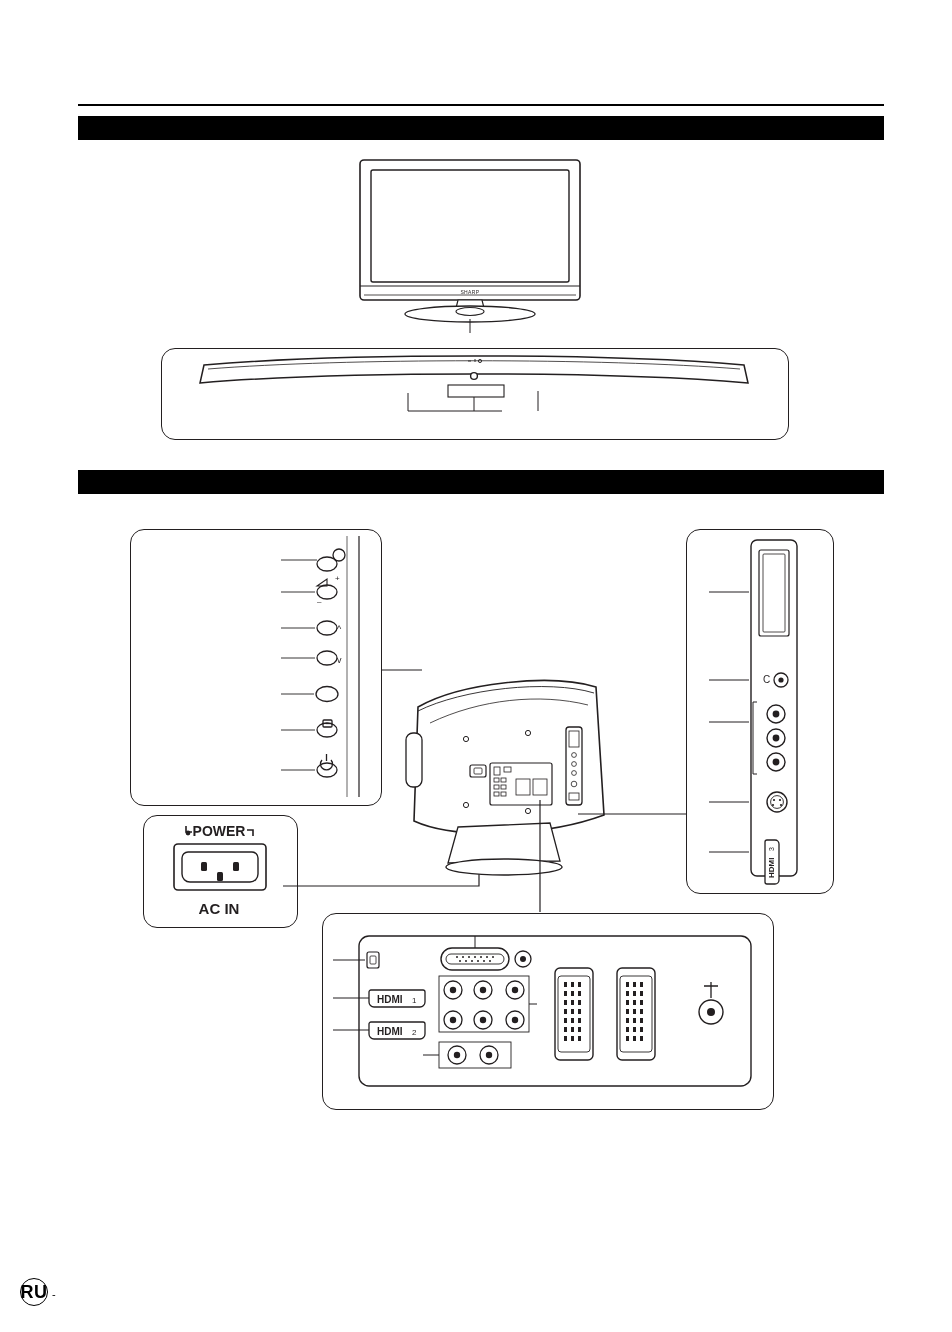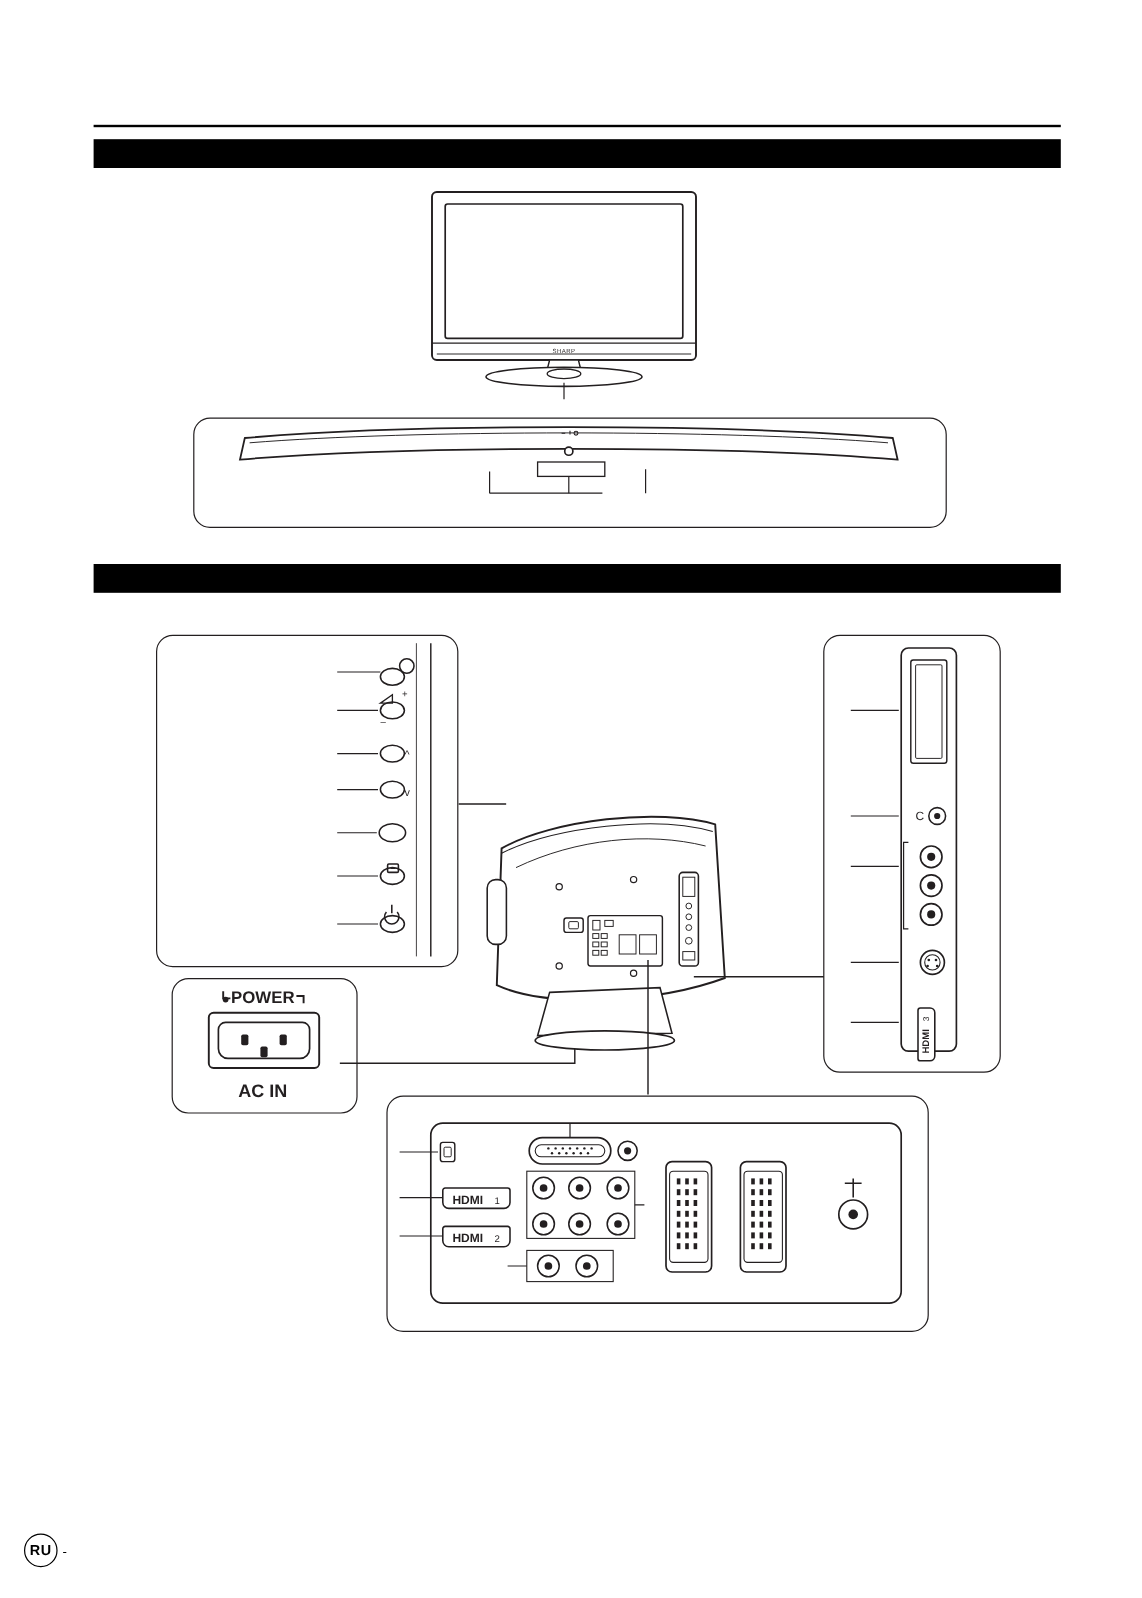--- a/index.html
+++ b/index.html
@@ -63,21 +63,21 @@
     position: absolute;
     left: 20px;
     top: 1278px;
     width: 26px;
     height: 26px;
     border: 1.4px solid #000;
     border-radius: 50%;
     display: flex;
     align-items: center;
     justify-content: center;
-    font-size: 12px;
+    font-size: 18px;
     font-weight: bold;
     letter-spacing: .5px;
   }
   .footer-dash {
     position: absolute;
     left: 52px;
     top: 1288px;
     font-size: 11px;
   }
 </style>

